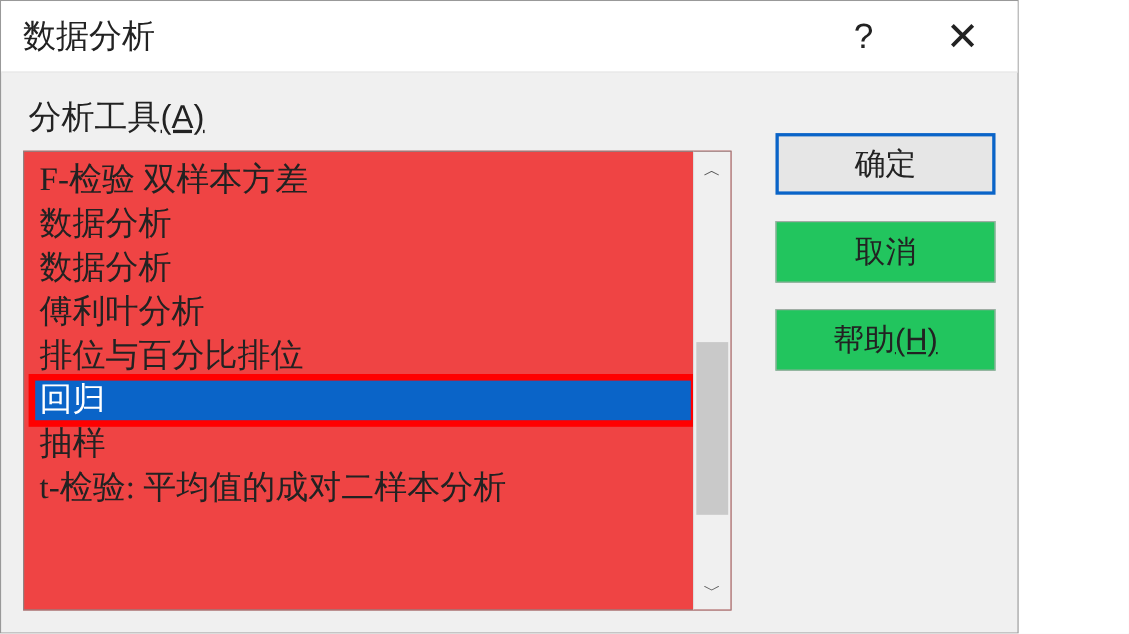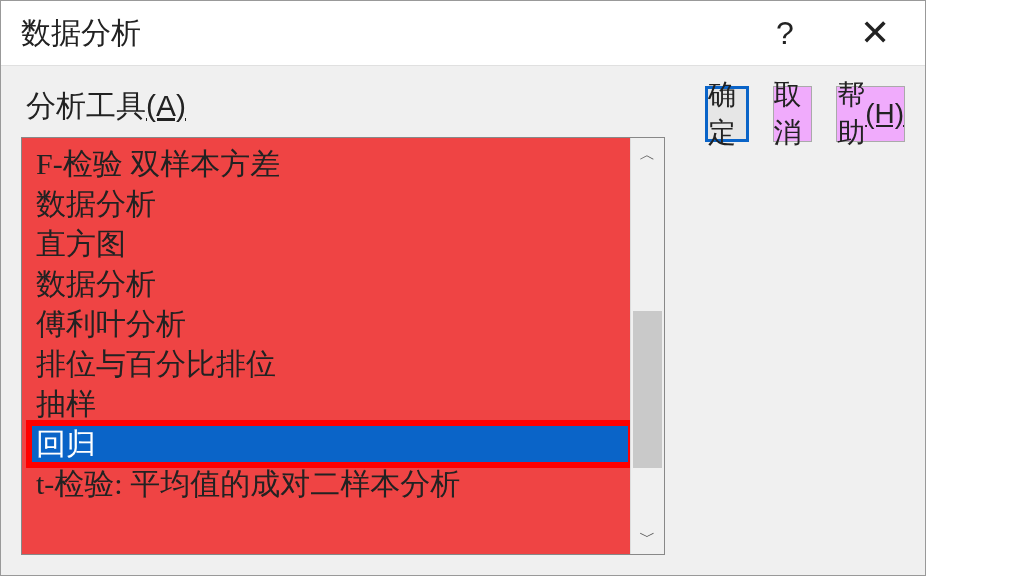--- a/index.html
+++ b/index.html
@@ -113,27 +113,28 @@
     right: 2px;
     top: 40%;
     height: 45%;
     background: #c9c9c9;
   }
   
   .right {
     width: 200px;
     margin-left: 40px;
     display: flex;
-    flex-direction: row;
+    flex-direction: column;
     gap: 24px;
     padding-top: 0px;
+    margin-top: 35px;
   }
   .btn {
     height: 56px;
-    background: #f0abfc;
+    background: #22c55e;
     border: 1px solid #aaa;
     font-size: 28px;
     color: #222;
     display: flex;
     align-items: center;
     justify-content: center;
     user-select: none;
   }
   .btn.primary {
     border: 3px solid #0a64c8;
@@ -154,26 +155,25 @@
 
   <div class="body">
     <div class="left">
       <div class="section-label">
         <span>分析工具</span><span class="mnemonic">(A)</span>
       </div>
       <div class="listbox-wrap">
         <div class="listbox" id="listbox">
             <div class="list-item">F-检验 双样本方差</div>
             <div class="list-item">数据分析</div>
-            <div class="list-item">直方图</div>
             <div class="list-item">数据分析</div>
             <div class="list-item">傅利叶分析</div>
             <div class="list-item">排位与百分比排位</div>
+            <div class="list-item selected">回归</div>
             <div class="list-item">抽样</div>
-            <div class="list-item selected">回归</div>
             <div class="list-item">t-检验: 平均值的成对二样本分析</div>
           </div>
         <div class="scrollbar">
           <div class="scroll-btn">︿</div>
           <div class="scroll-track">
             <div class="scroll-thumb"></div>
           </div>
           <div class="scroll-btn">﹀</div>
         </div>
       </div>

